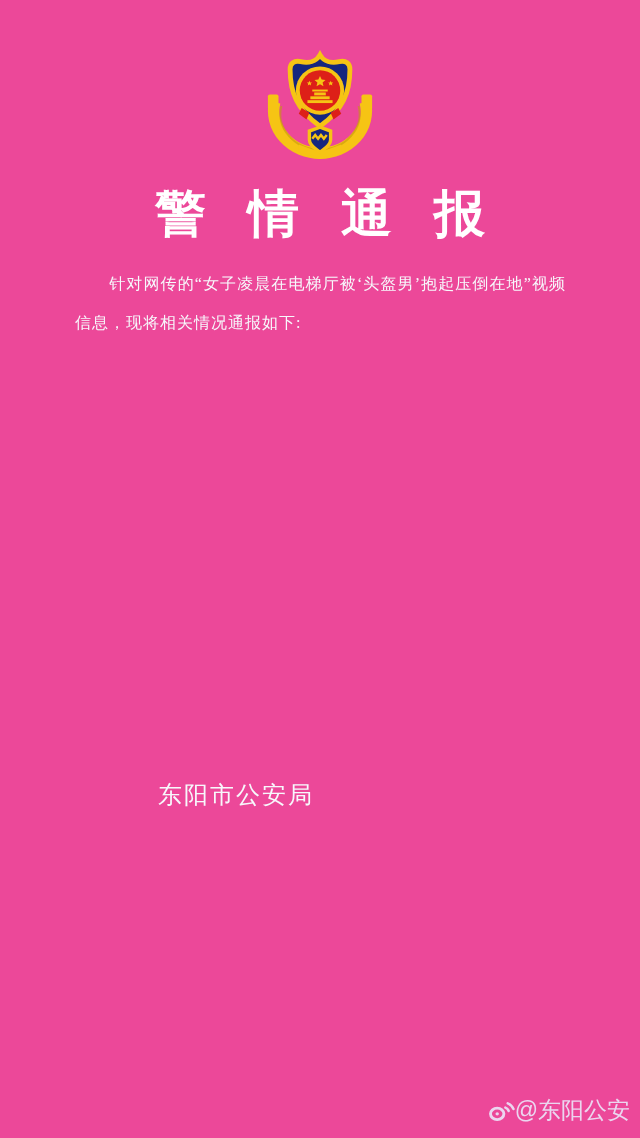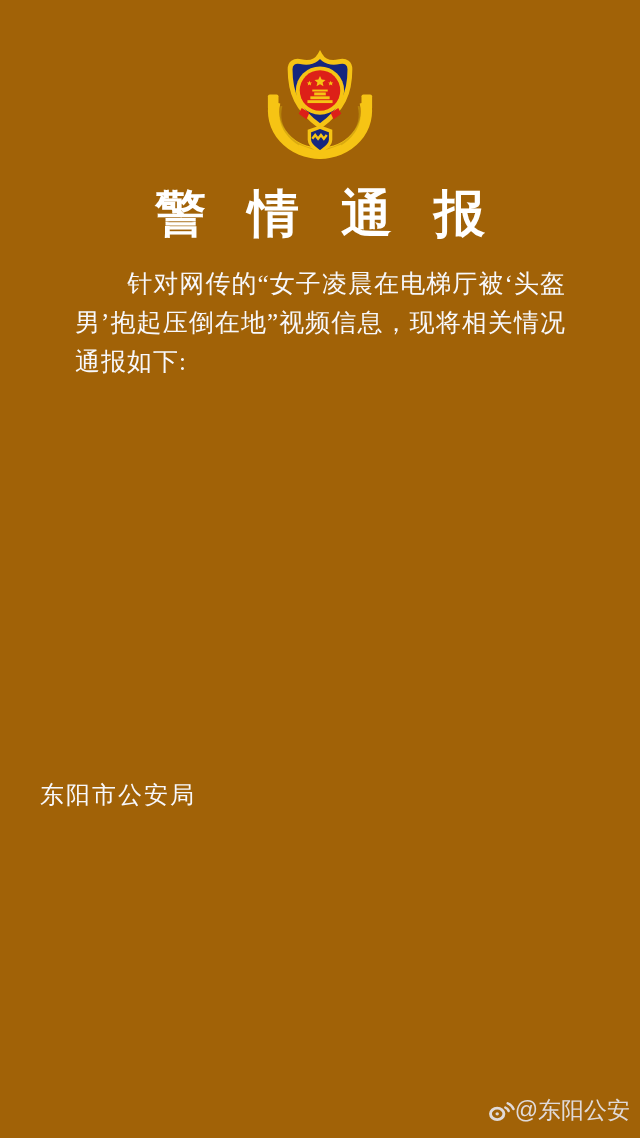--- a/index.html
+++ b/index.html
@@ -1,20 +1,20 @@
 <!DOCTYPE html>
 <html lang="zh"><head>
 <meta charset="utf-8">
 <style>
   html,body{margin:0;padding:0;background:#0b1030;}
   .poster{
     position:relative;
     width:640px;height:1138px;
     margin:0 auto;
-    background:#a16207;
+    background:#ec4899;
     overflow:hidden;
     font-family:"Liberation Serif","DejaVu Serif",serif;
     color:#f7f8fc;
   }
   .emblem-wrap{
     position:absolute;top:50px;left:0;width:640px;
     display:flex;justify-content:center;
   }
   .emblem-wrap svg{width:116px;height:110px;display:block;}
   .notice-title{
@@ -23,33 +23,32 @@
     text-align:center;
     font-size:51px;
     font-weight:bold;
     letter-spacing:42px;
     text-indent:42px;
     color:#ffffff;
     white-space:nowrap;
   }
   .notice-body{
     position:absolute;top:264px;left:75px;width:491px;
-    font-size:25px;
+    font-size:16px;
     line-height:39px;
     text-align:justify;
     letter-spacing:1px;
   }
   .notice-body p{margin:0;white-space:pre-line;}
   .signature{
     position:absolute;top:772px;left:0;width:472px;
-    text-align:left;
+    text-align:center;
     font-size:24px;
     line-height:47px;
     letter-spacing:2px;
-    margin-left:40px;
   }
   .signature div{white-space:nowrap;}
   .watermark{
     position:absolute;right:10px;bottom:12px;
     display:flex;align-items:center;
     color:rgba(235,240,255,0.85);
     font-size:23px;
     font-family:"Liberation Sans","DejaVu Sans",sans-serif;
   }
   .watermark svg{width:27px;height:23px;display:block;}

